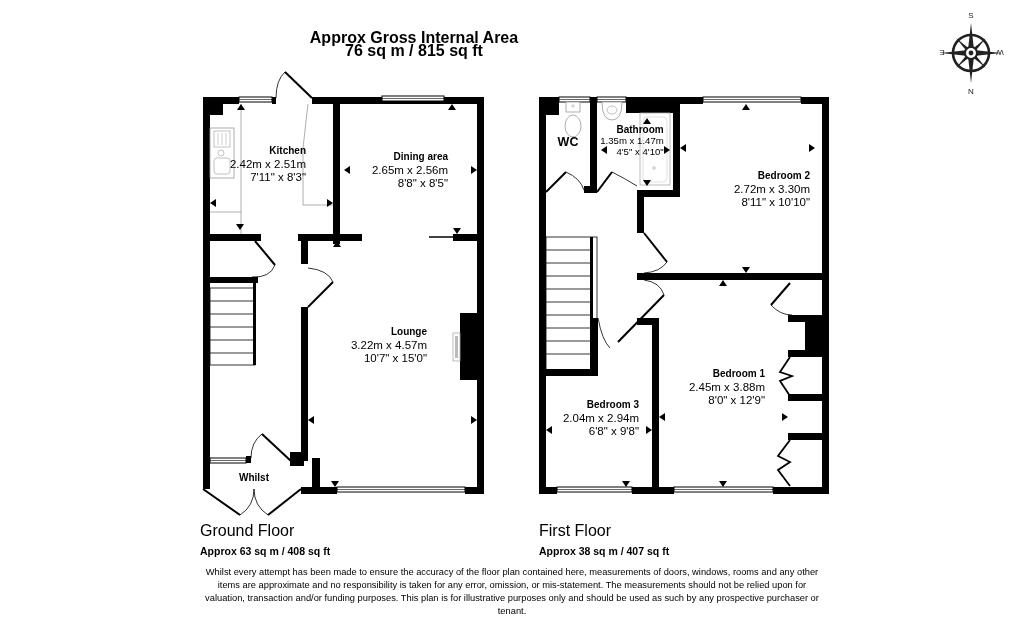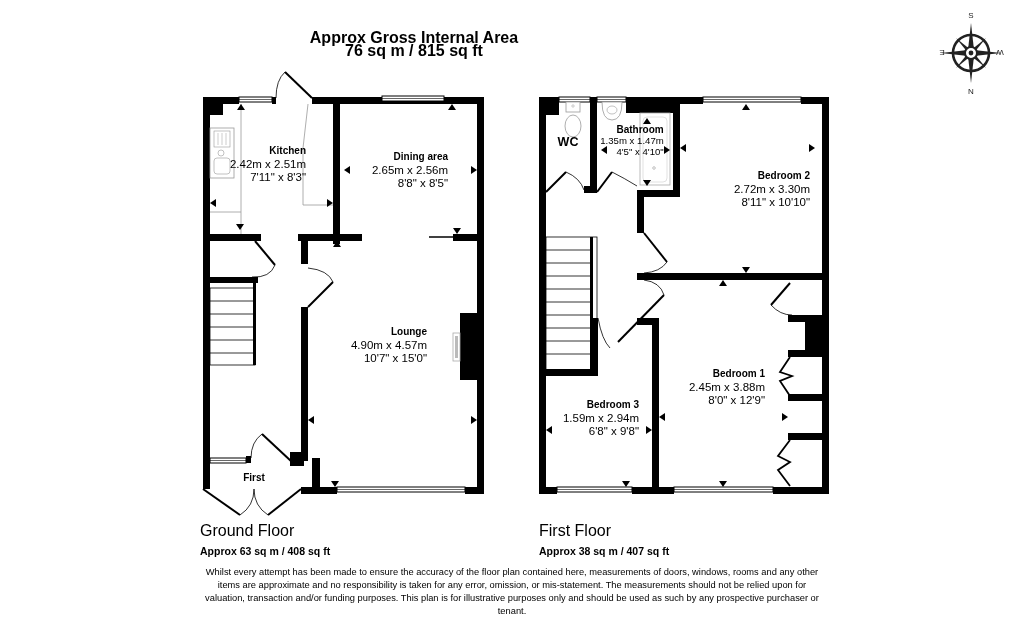--- a/index.html
+++ b/index.html
@@ -270,25 +270,25 @@
   <div>2.42m x 2.51m</div>
   <div>7'11" x 8'3"</div>
 </div>
 <div class="room-label" style="left:410px;top:150px;">
   <div class="rn">Dining area</div>
   <div>2.65m x 2.56m</div>
   <div>8'8" x 8'5"</div>
 </div>
 <div class="room-label" style="left:389px;top:325px;">
   <div class="rn">Lounge</div>
-  <div>4.90m x 4.57m</div>
+  <div>3.22m x 4.57m</div>
   <div>10'7" x 15'0"</div>
 </div>
 <div class="room-label" style="left:254px;top:471px;">
-  <div class="rn">First</div>
+  <div class="rn">Whilst</div>
 </div>
 
 <div class="room-label" style="left:568px;top:136px;">
   <div class="rn" style="font-size:12.5px">WC</div>
 </div>
 <div class="room-label small" style="left:632px;top:124px;">
   <div class="rn">Bathroom</div>
   <div>1.35m x 1.47m</div>
   <div>4'5" x 4'10"</div>
 </div>
@@ -297,21 +297,21 @@
   <div>2.72m x 3.30m</div>
   <div>8'11" x 10'10"</div>
 </div>
 <div class="room-label" style="left:727px;top:367px;">
   <div class="rn">Bedroom 1</div>
   <div>2.45m x 3.88m</div>
   <div>8'0" x 12'9"</div>
 </div>
 <div class="room-label" style="left:601px;top:398px;">
   <div class="rn">Bedroom 3</div>
-  <div>1.59m x 2.94m</div>
+  <div>2.04m x 2.94m</div>
   <div>6'8" x 9'8"</div>
 </div>
 
 <div class="abs floor-title" style="left:200px;top:522px;">Ground Floor</div>
 <div class="abs floor-area" style="left:200px;top:545px;">Approx 63 sq m / 408 sq ft</div>
 <div class="abs floor-title" style="left:539px;top:522px;">First Floor</div>
 <div class="abs floor-area" style="left:539px;top:545px;text-align:right;">Approx 38 sq m / 407 sq ft</div>
 
 <div class="abs disclaimer">Whilst every attempt has been made to ensure the accuracy of the floor plan contained here, measurements of doors, windows, rooms and any other items are approximate and no responsibility is taken for any error, omission, or mis-statement. The measurements should not be relied upon for valuation, transaction and/or funding purposes. This plan is for illustrative purposes only and should be used as such by any prospective purchaser or tenant.</div>
 

